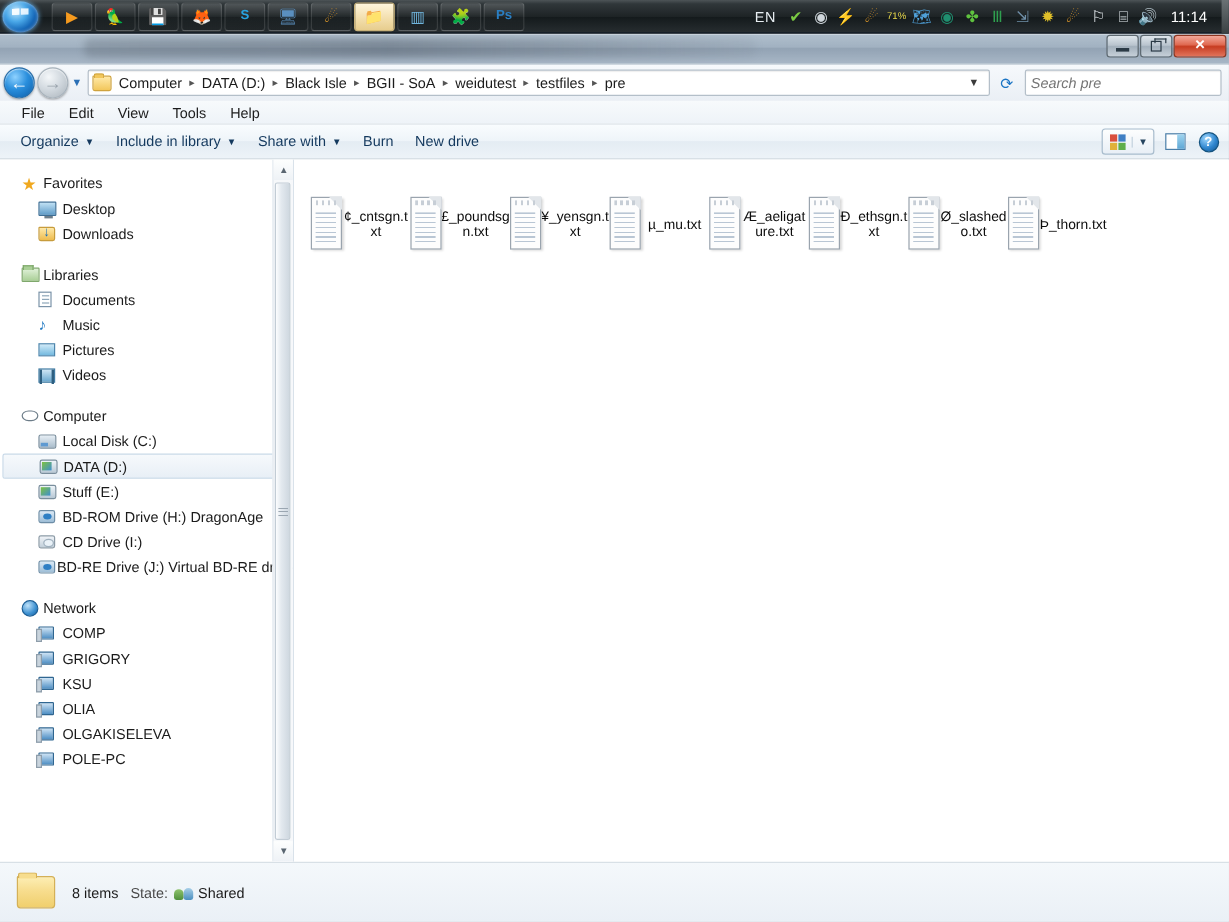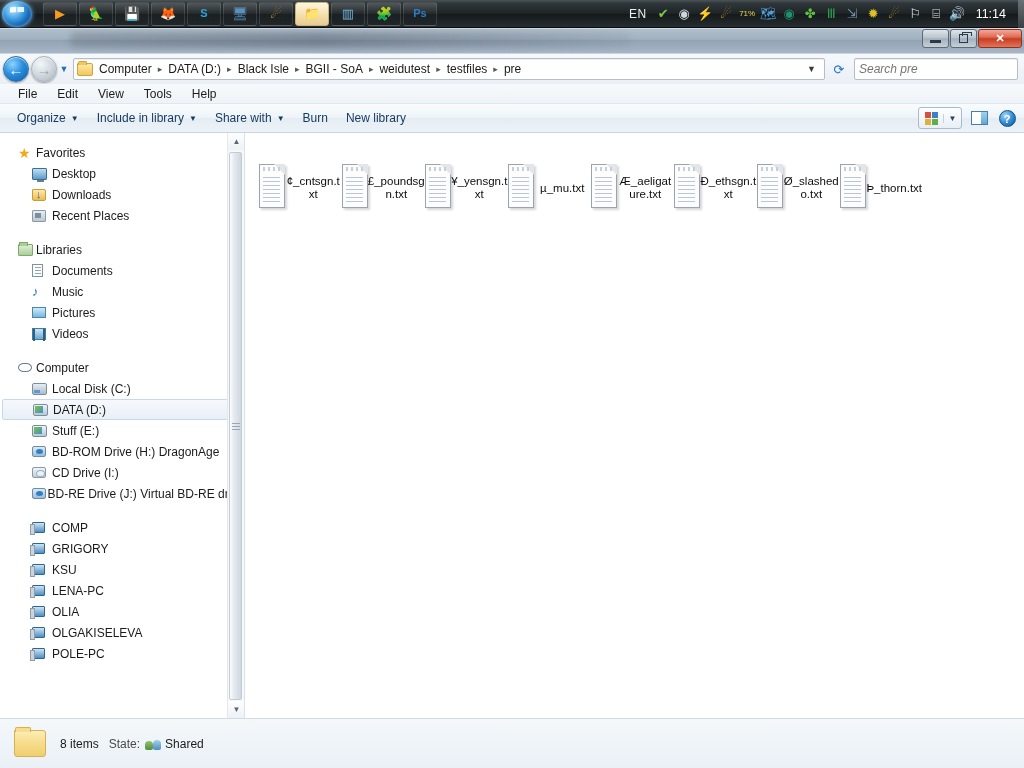--- a/index.html
+++ b/index.html
@@ -499,21 +499,21 @@
           <span class="car">▼</span>
         </div>
         <div class="cmd">
           <span>Share with</span>
           <span class="car">▼</span>
         </div>
         <div class="cmd">
           <span>Burn</span>
         </div>
         <div class="cmd">
-          <span>New library</span>
+          <span>New drive</span>
         </div>
       </div>
     <div class="tb-right">
       <div class="viewbtn">
         <span class="vb-ico">
           <span class="grid4">
             <i style="background:#d94f3d"></i>
               <i style="background:#3f7fc4"></i>
             <i style="background:#e0b13a"></i>
               <i style="background:#5fae4a"></i>
@@ -548,26 +548,20 @@
                 <span class="ic ic-monitor"></span>
               </span>
               <span>Desktop</span>
             </div>
             <div class="nav-row">
               <span class="nr-ico">
                 <span class="ic ic-dl"></span>
               </span>
               <span>Downloads</span>
             </div>
-            <div class="nav-row">
-              <span class="nr-ico">
-                <span class="ic ic-recent"></span>
-              </span>
-              <span>Recent Places</span>
-            </div>
           </div>
           <div class="nav-group">
             <div class="nav-head">
               <span class="nh-ico">
                 <span class="ic ic-lib"></span>
               </span>
               <span>Libraries</span>
             </div>
             <div class="nav-row">
               <span class="nr-ico">
@@ -632,43 +626,43 @@
               <span>CD Drive (I:)</span>
             </div>
             <div class="nav-row">
               <span class="nr-ico">
                 <span class="ic ic-bd"></span>
               </span>
               <span>BD-RE Drive (J:) Virtual BD-RE drive</span>
             </div>
           </div>
           <div class="nav-group">
+            <div class="nav-head">
+              <span class="nh-ico">
+                <span class="ic ic-net"></span>
+              </span>
+              <span>Network</span>
+            </div>
             <div class="nav-row">
               <span class="nr-ico">
                 <span class="ic ic-pc"></span>
               </span>
               <span>COMP</span>
             </div>
             <div class="nav-row">
               <span class="nr-ico">
                 <span class="ic ic-pc"></span>
               </span>
               <span>GRIGORY</span>
             </div>
             <div class="nav-row">
               <span class="nr-ico">
                 <span class="ic ic-pc"></span>
               </span>
               <span>KSU</span>
-            </div>
-            <div class="nav-row">
-              <span class="nr-ico">
-                <span class="ic ic-pc"></span>
-              </span>
-              <span>LENA-PC</span>
             </div>
             <div class="nav-row">
               <span class="nr-ico">
                 <span class="ic ic-pc"></span>
               </span>
               <span>OLIA</span>
             </div>
             <div class="nav-row">
               <span class="nr-ico">
                 <span class="ic ic-pc"></span>

